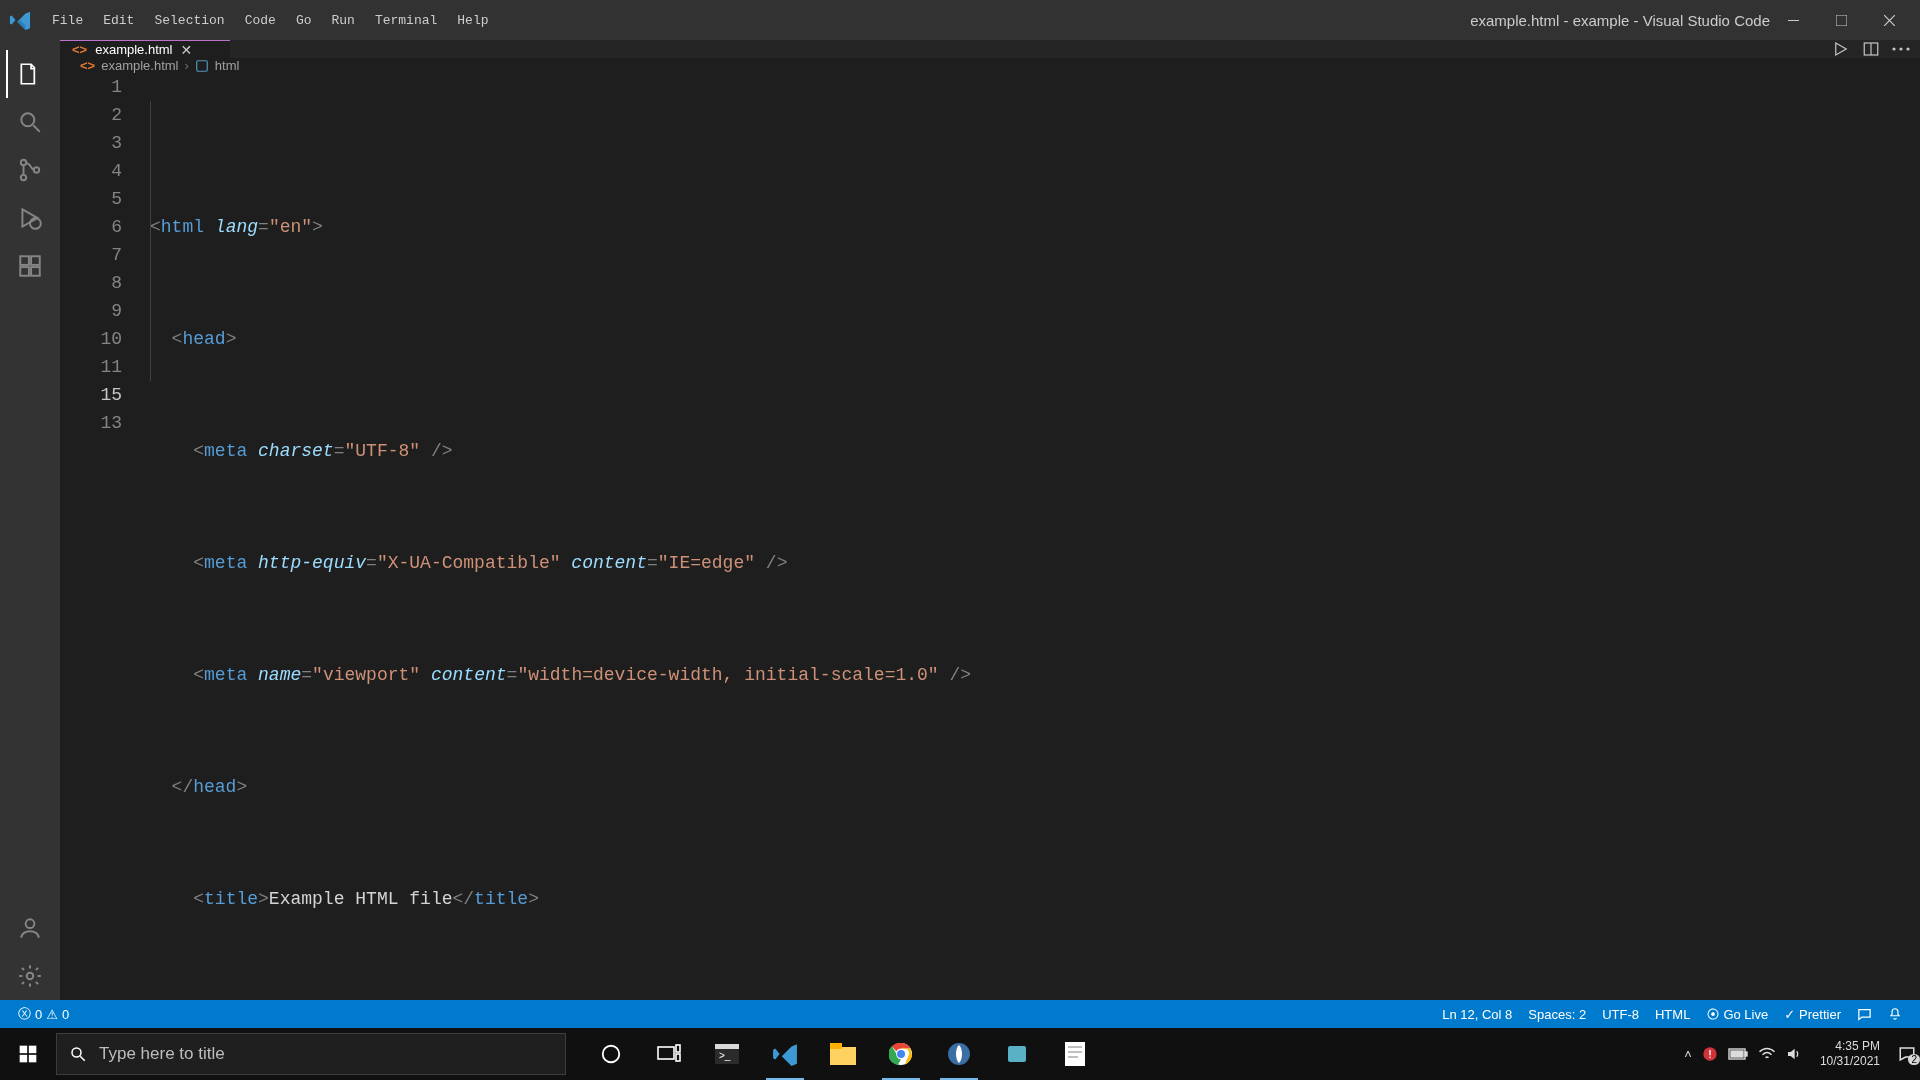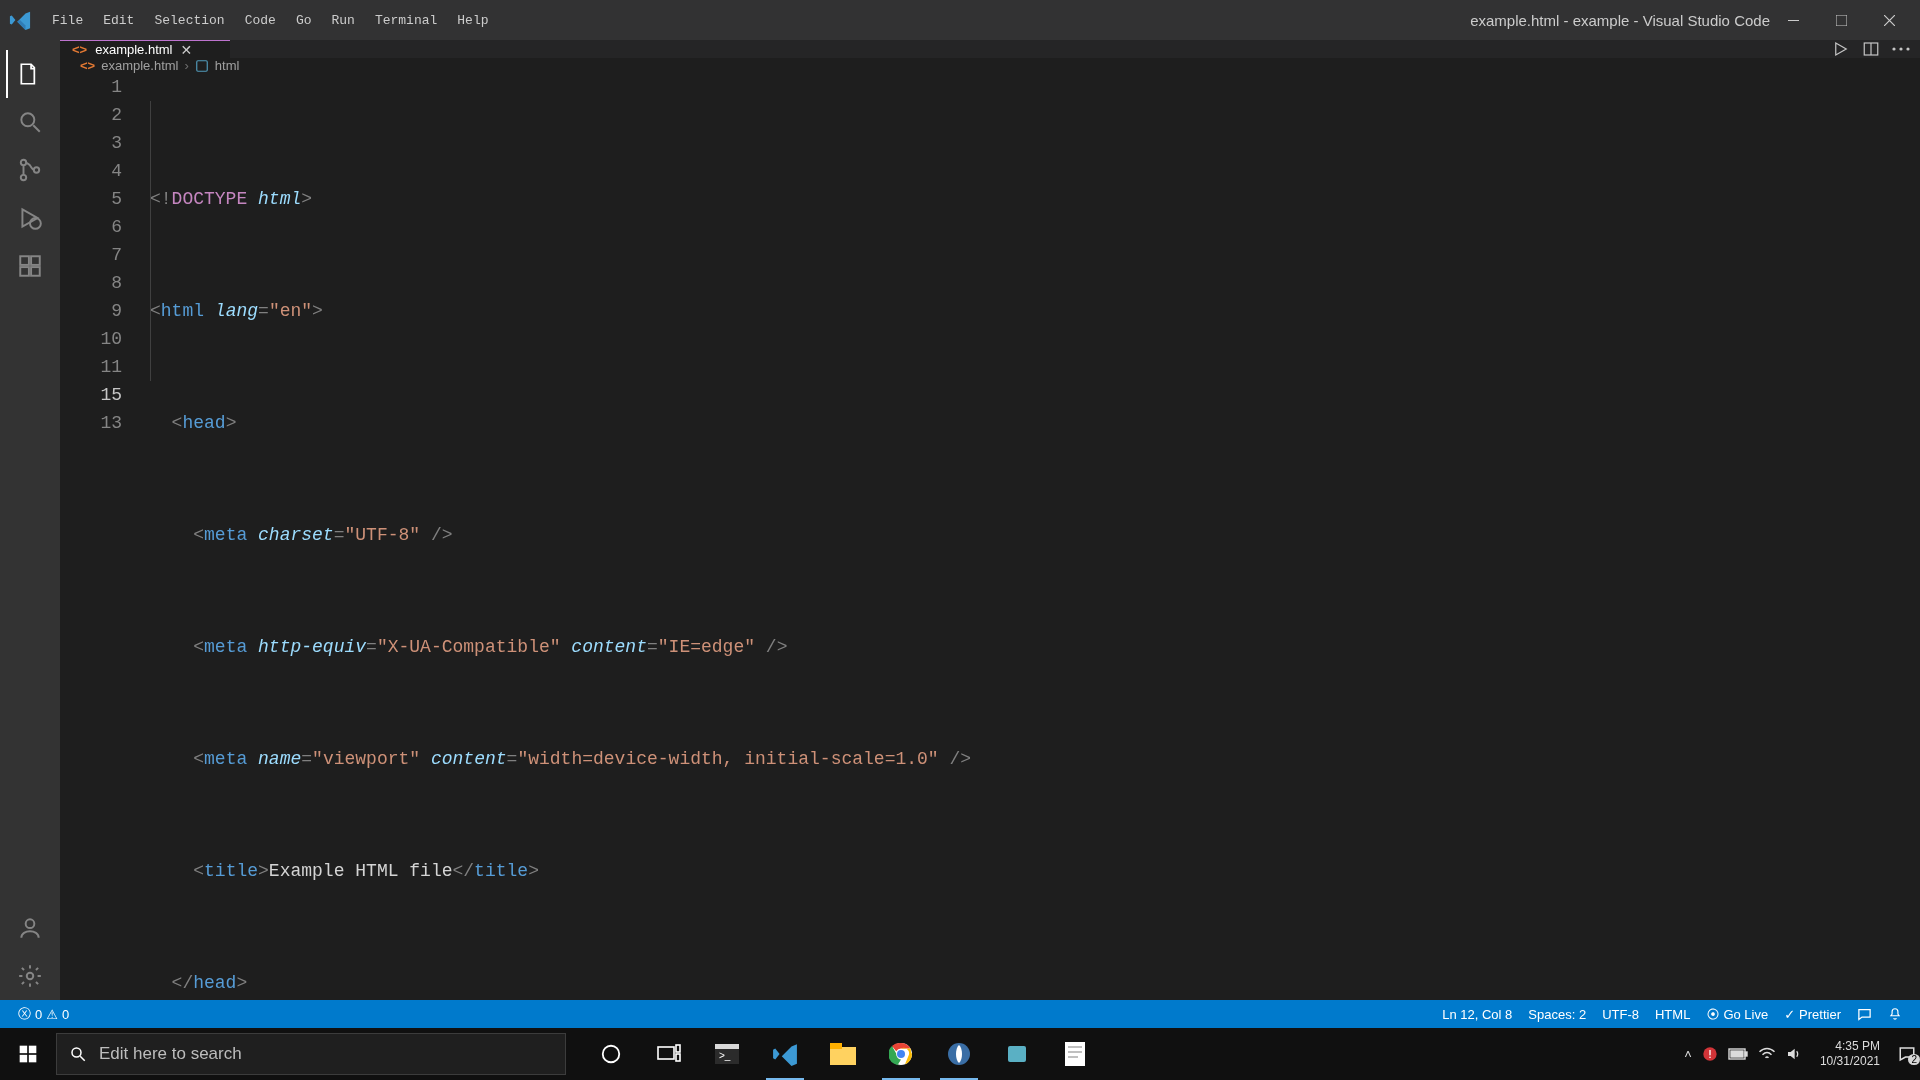--- a/index.html
+++ b/index.html
@@ -345,35 +345,34 @@
           <div class="gl">8</div>
         <div class="gl">9</div>
           <div class="gl">10</div>
           <div class="gl">11</div>
           <div class="gl current">15</div>
           <div class="gl">13</div>
       </div>
       <div class="code">
         <div class="indent-guide" style="left:0px;top:28px;height:280px;"></div>
         
-        <div class="line"><span class="p">&lt;!</span><span class="kw">DOCTYPE</span><span class="txt"> </span><span class="attr">html</span><span class="p">&gt;</span></div>
         
         <div class="line"><span class="p">&lt;</span><span class="tag">html</span><span class="txt"> </span><span class="attr">lang</span><span class="p">=</span><span class="str">"en"</span><span class="p">&gt;</span></div>
         
         <div class="line"><span class="txt">  </span><span class="p">&lt;</span><span class="tag">head</span><span class="p">&gt;</span></div>
         
         <div class="line"><span class="txt">    </span><span class="p">&lt;</span><span class="tag">meta</span><span class="txt"> </span><span class="attr">charset</span><span class="p">=</span><span class="str">"UTF-8"</span><span class="txt"> </span><span class="p">/&gt;</span></div>
         
         <div class="line"><span class="txt">    </span><span class="p">&lt;</span><span class="tag">meta</span><span class="txt"> </span><span class="attr">http-equiv</span><span class="p">=</span><span class="str">"X-UA-Compatible"</span><span class="txt"> </span><span class="attr">content</span><span class="p">=</span><span class="str">"IE=edge"</span><span class="txt"> </span><span class="p">/&gt;</span></div>
         
         <div class="line"><span class="txt">    </span><span class="p">&lt;</span><span class="tag">meta</span><span class="txt"> </span><span class="attr">name</span><span class="p">=</span><span class="str">"viewport"</span><span class="txt"> </span><span class="attr">content</span><span class="p">=</span><span class="str">"width=device-width, initial-scale=1.0"</span><span class="txt"> </span><span class="p">/&gt;</span></div>
         
+        <div class="line"><span class="txt">  </span><span class="p">&lt;/</span><span class="tag">head</span><span class="p">&gt;</span></div>
+        
         <div class="line"><span class="txt">    </span><span class="p">&lt;</span><span class="tag">title</span><span class="p">&gt;</span><span class="txt">Example HTML file</span><span class="p">&lt;/</span><span class="tag">title</span><span class="p">&gt;</span></div>
-        
-        <div class="line"><span class="txt">  </span><span class="p">&lt;/</span><span class="tag">head</span><span class="p">&gt;</span></div>
         
         
         
         
         
         
         
         
         
         
@@ -428,21 +427,21 @@
         <rect x="13" y="13" width="9" height="9" fill="#ffffff"></rect>
       </svg>
   </div>
   <div class="search">
     <span>
       <svg width="18" height="18" viewBox="0 0 24 24" fill="none" stroke="#ffffff" stroke-width="2">
           <circle cx="10" cy="10" r="6"></circle>
           <path d="M15 15l6 6"></path>
         </svg>
     </span>
-    <span style="font-size:17px;">Edit here to search</span>
+    <span style="font-size:17px;">Type here to title</span>
   </div>
   <div class="tb-icon">
     <svg width="22" height="22" viewBox="0 0 24 24" fill="none" stroke="#ffffff" stroke-width="2">
         <circle cx="12" cy="12" r="9"></circle>
       </svg>
   </div>
   <div class="tb-icon">
     <svg width="24" height="20" viewBox="0 0 24 20" fill="none" stroke="#ffffff" stroke-width="1.6">
         <rect x="1" y="3" width="16" height="12"></rect>
         <rect x="19" y="1" width="4" height="7"></rect>

